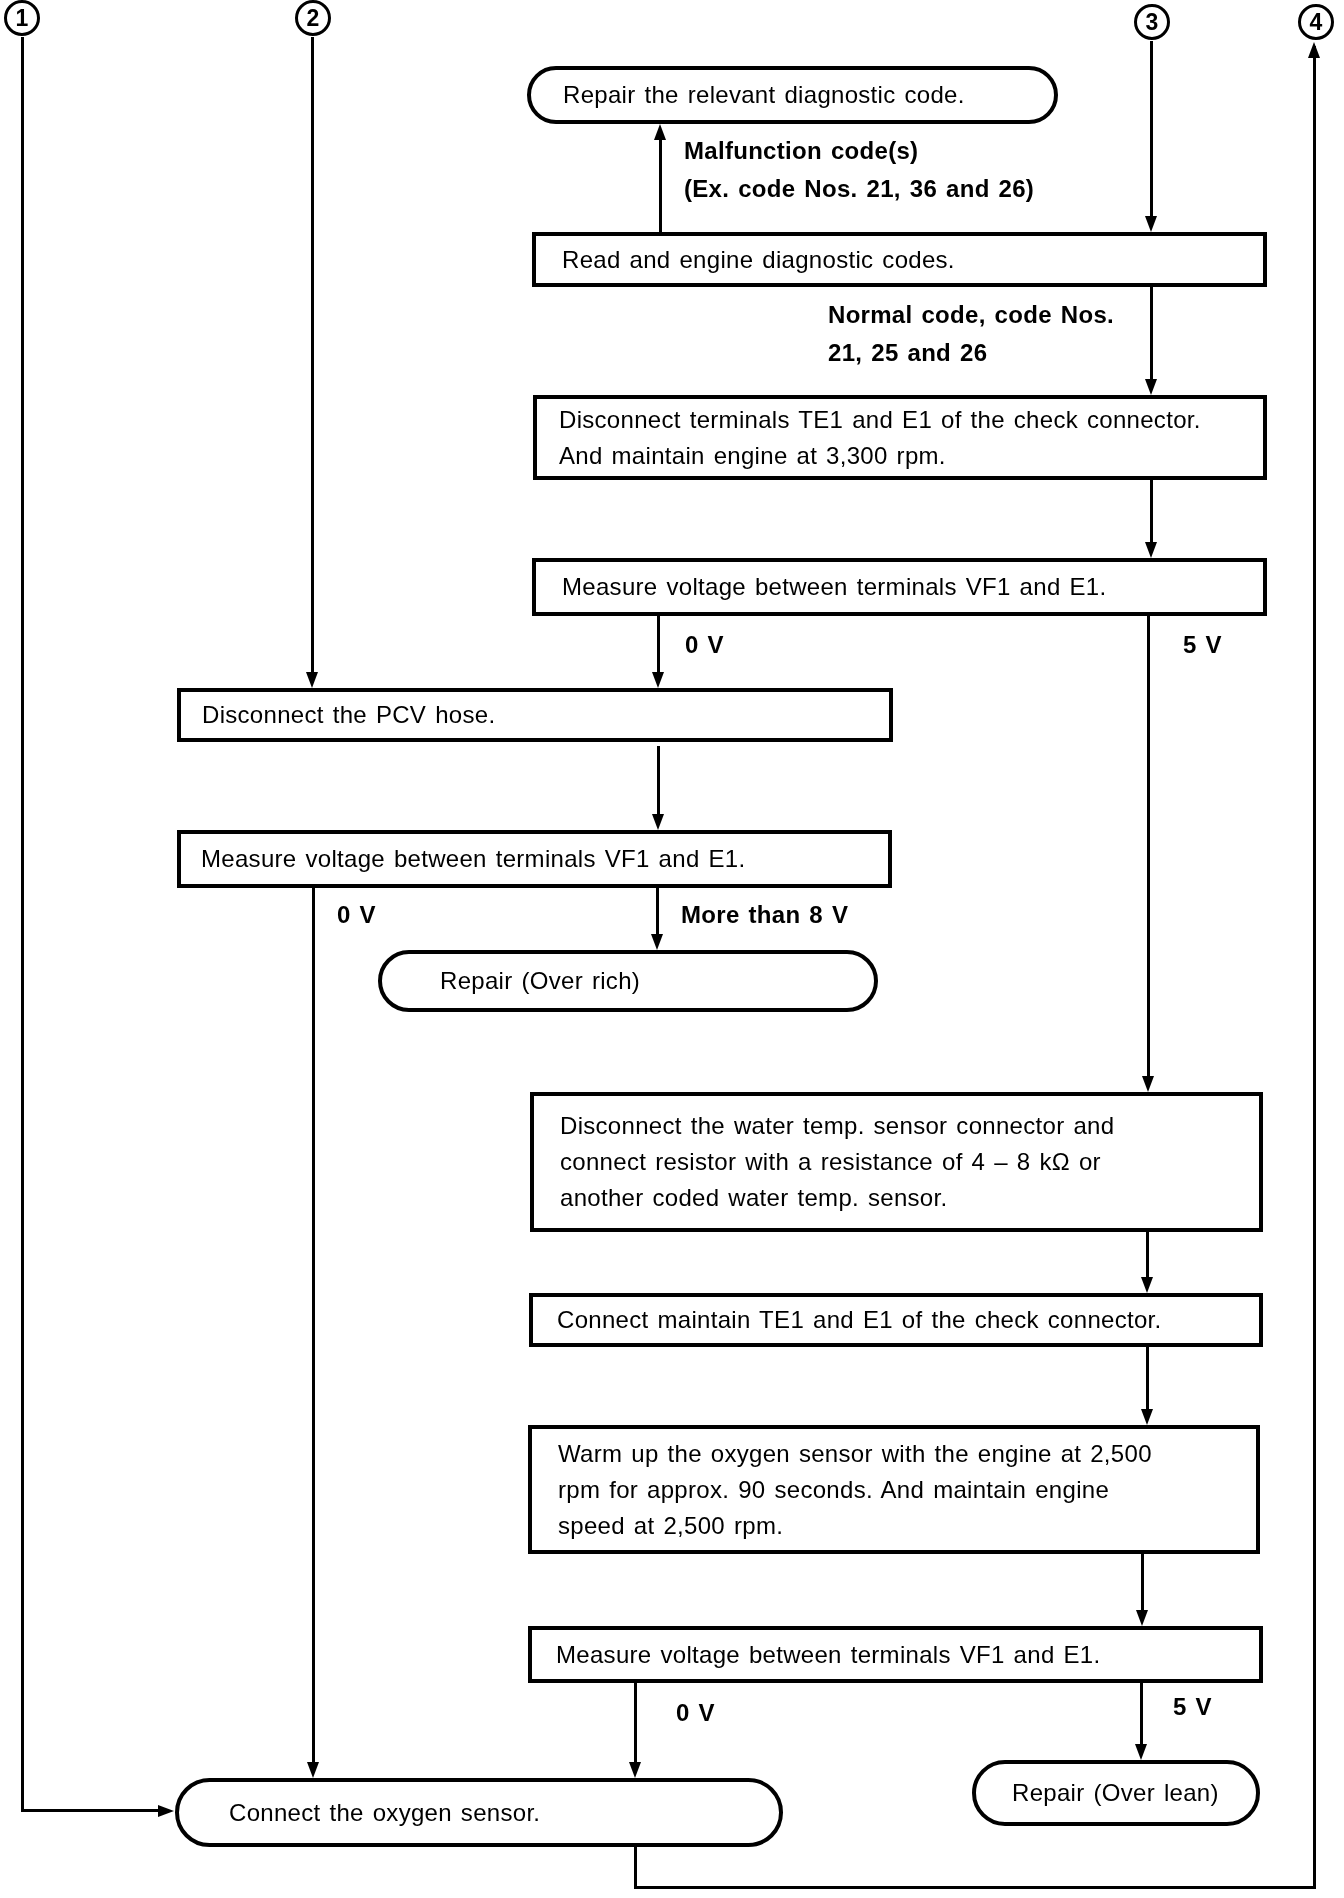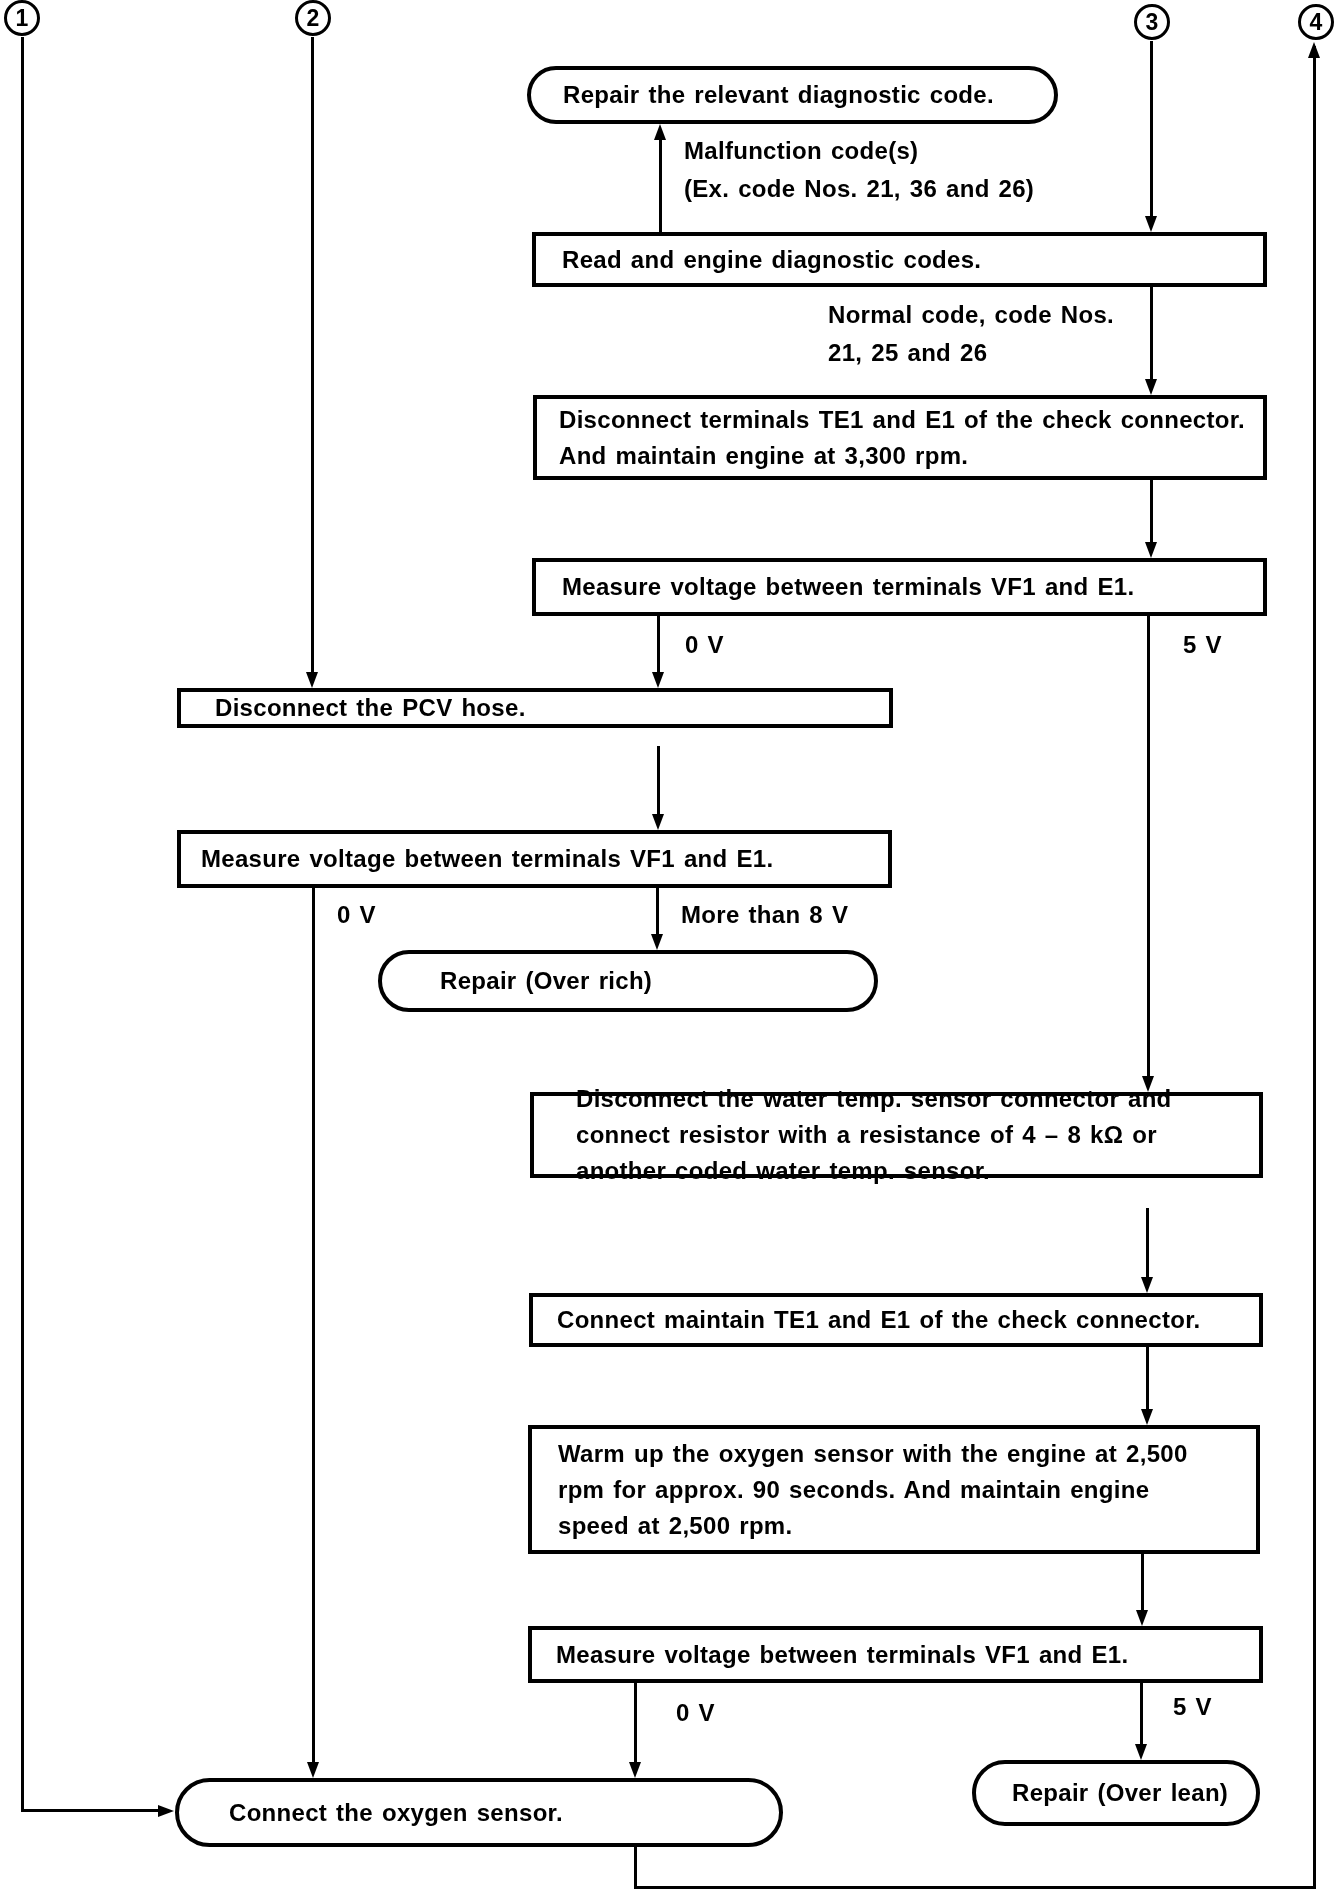--- a/index.html
+++ b/index.html
@@ -1,19 +1,19 @@
 <!DOCTYPE html>
 <html><head>
 <meta charset="utf-8">
 <style>
   html,body{margin:0;padding:0;background:#fff;}
   .page{position:relative;width:1344px;height:1898px;background:#fff;overflow:hidden;
         font-family:"Liberation Sans","DejaVu Sans",sans-serif;color:#000;}
   .node{position:absolute;box-sizing:border-box;border:4px solid #000;background:#fff;
-        display:flex;align-items:center;font-weight:bold;font-size:24px;line-height:36px;
+        display:flex;align-items:center;font-weight:normal;font-size:24px;line-height:36px;
         white-space:pre-line;letter-spacing:.3px;word-spacing:2px;}
   .stadium{border-radius:40px;}
   .circ{position:absolute;box-sizing:border-box;width:36px;height:36px;border:3px solid #000;
         border-radius:50%;display:flex;align-items:center;justify-content:center;
         font-weight:bold;font-size:23px;background:#fff;}
   .lbl{position:absolute;font-weight:bold;font-size:24px;line-height:38px;
        white-space:pre-line;letter-spacing:.3px;word-spacing:2px;}
   .vl{position:absolute;width:3px;background:#000;}
   .hl{position:absolute;height:3px;background:#000;}
   .ah-d{position:absolute;width:0;height:0;border-left:6px solid transparent;
@@ -97,27 +97,27 @@
 
   <div class="node stadium" style="left:527px;top:66px;width:531px;height:58px;padding-left:32px">Repair the relevant diagnostic code.</div>
 
   <div class="node" style="left:532px;top:232px;width:735px;height:55px;padding-left:26px">Read and engine diagnostic codes.</div>
 
   <div class="node" style="left:533px;top:395px;width:734px;height:85px;padding-left:22px">Disconnect terminals TE1 and E1 of the check connector.
 And maintain engine at 3,300 rpm.</div>
 
   <div class="node" style="left:532px;top:558px;width:735px;height:58px;padding-left:26px">Measure voltage between terminals VF1 and E1.</div>
 
-  <div class="node" style="left:177px;top:688px;width:716px;height:40px;padding-left:34px">Disconnect the PCV hose.</div>
+  <div class="node" style="left:177px;top:688px;width:716px;height:54px;padding-left:21px">Disconnect the PCV hose.</div>
 
   <div class="node" style="left:177px;top:830px;width:715px;height:58px;padding-left:20px">Measure voltage between terminals VF1 and E1.</div>
 
   <div class="node stadium" style="left:378px;top:950px;width:500px;height:62px;padding-left:58px">Repair (Over rich)</div>
 
-  <div class="node" style="left:530px;top:1092px;width:733px;height:86px;padding-left:42px">Disconnect the water temp. sensor connector and
+  <div class="node" style="left:530px;top:1092px;width:733px;height:140px;padding-left:26px">Disconnect the water temp. sensor connector and
 connect resistor with a resistance of 4 – 8 kΩ or
 another coded water temp. sensor.</div>
 
   <div class="node" style="left:529px;top:1293px;width:734px;height:54px;padding-left:24px">Connect maintain TE1 and E1 of the check connector.</div>
 
   <div class="node" style="left:528px;top:1425px;width:732px;height:129px;padding-left:26px">Warm up the oxygen sensor with the engine at 2,500
 rpm for approx. 90 seconds. And maintain engine
 speed at 2,500 rpm.</div>
 
   <div class="node" style="left:528px;top:1626px;width:735px;height:57px;padding-left:24px">Measure voltage between terminals VF1 and E1.</div>

